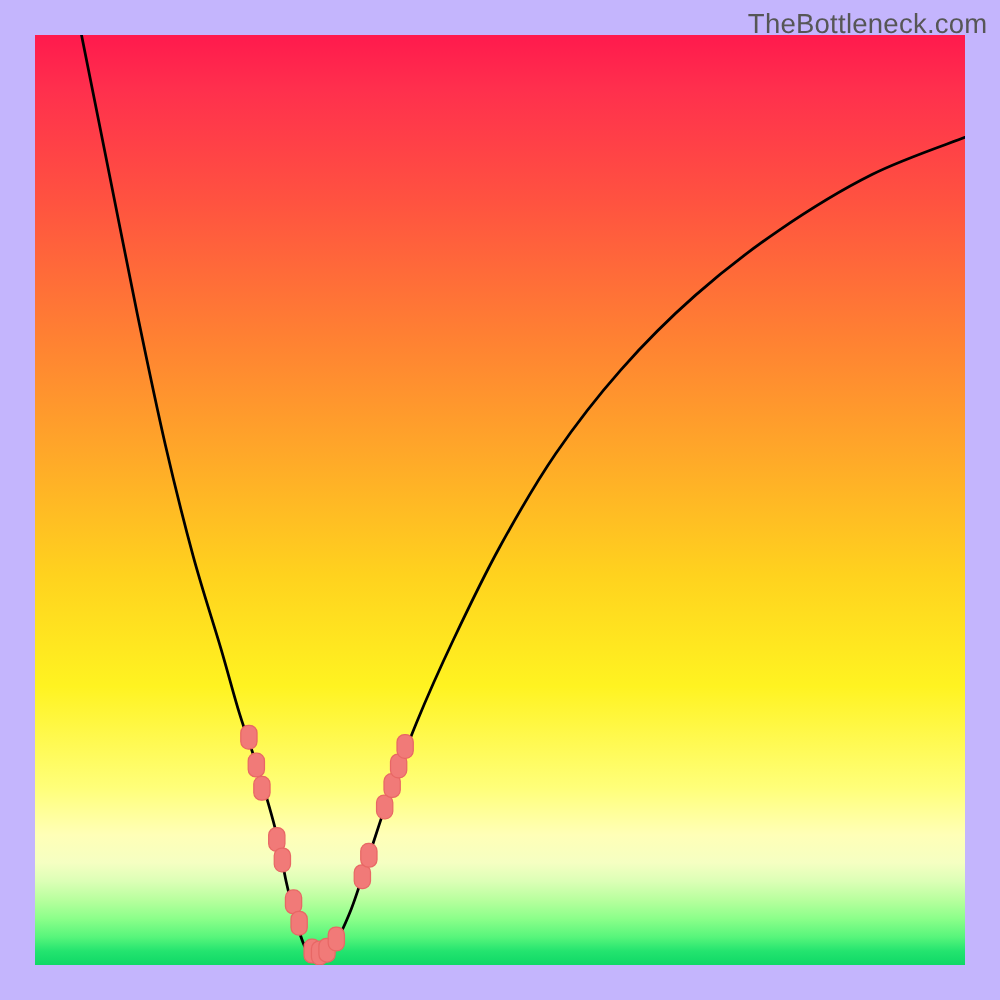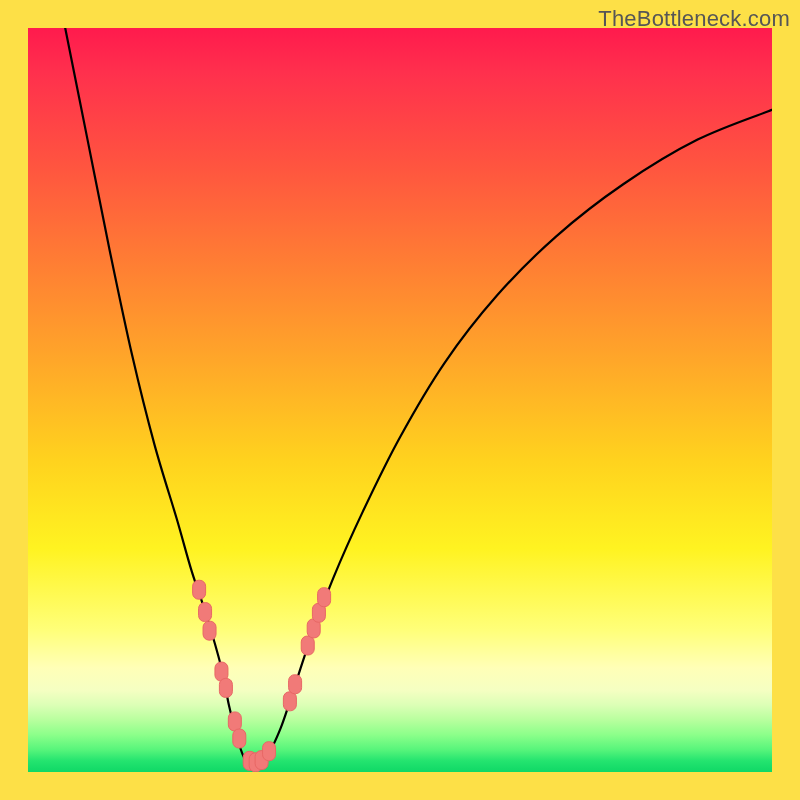--- a/index.html
+++ b/index.html
@@ -10,21 +10,21 @@
     overflow: hidden;
     background: #000;
     font-family: Arial, Helvetica, sans-serif;
   }
   .frame {
     position: absolute;
     left: 0;
     top: 0;
     width: 800px;
     height: 800px;
-    background: #fde047;
+    background: #c4b5fd;
   }
   .plot-area {
     position: absolute;
     left: 28px;
     top: 28px;
     width: 744px;
     height: 744px;
     overflow: hidden;
   }
   .gradient {

